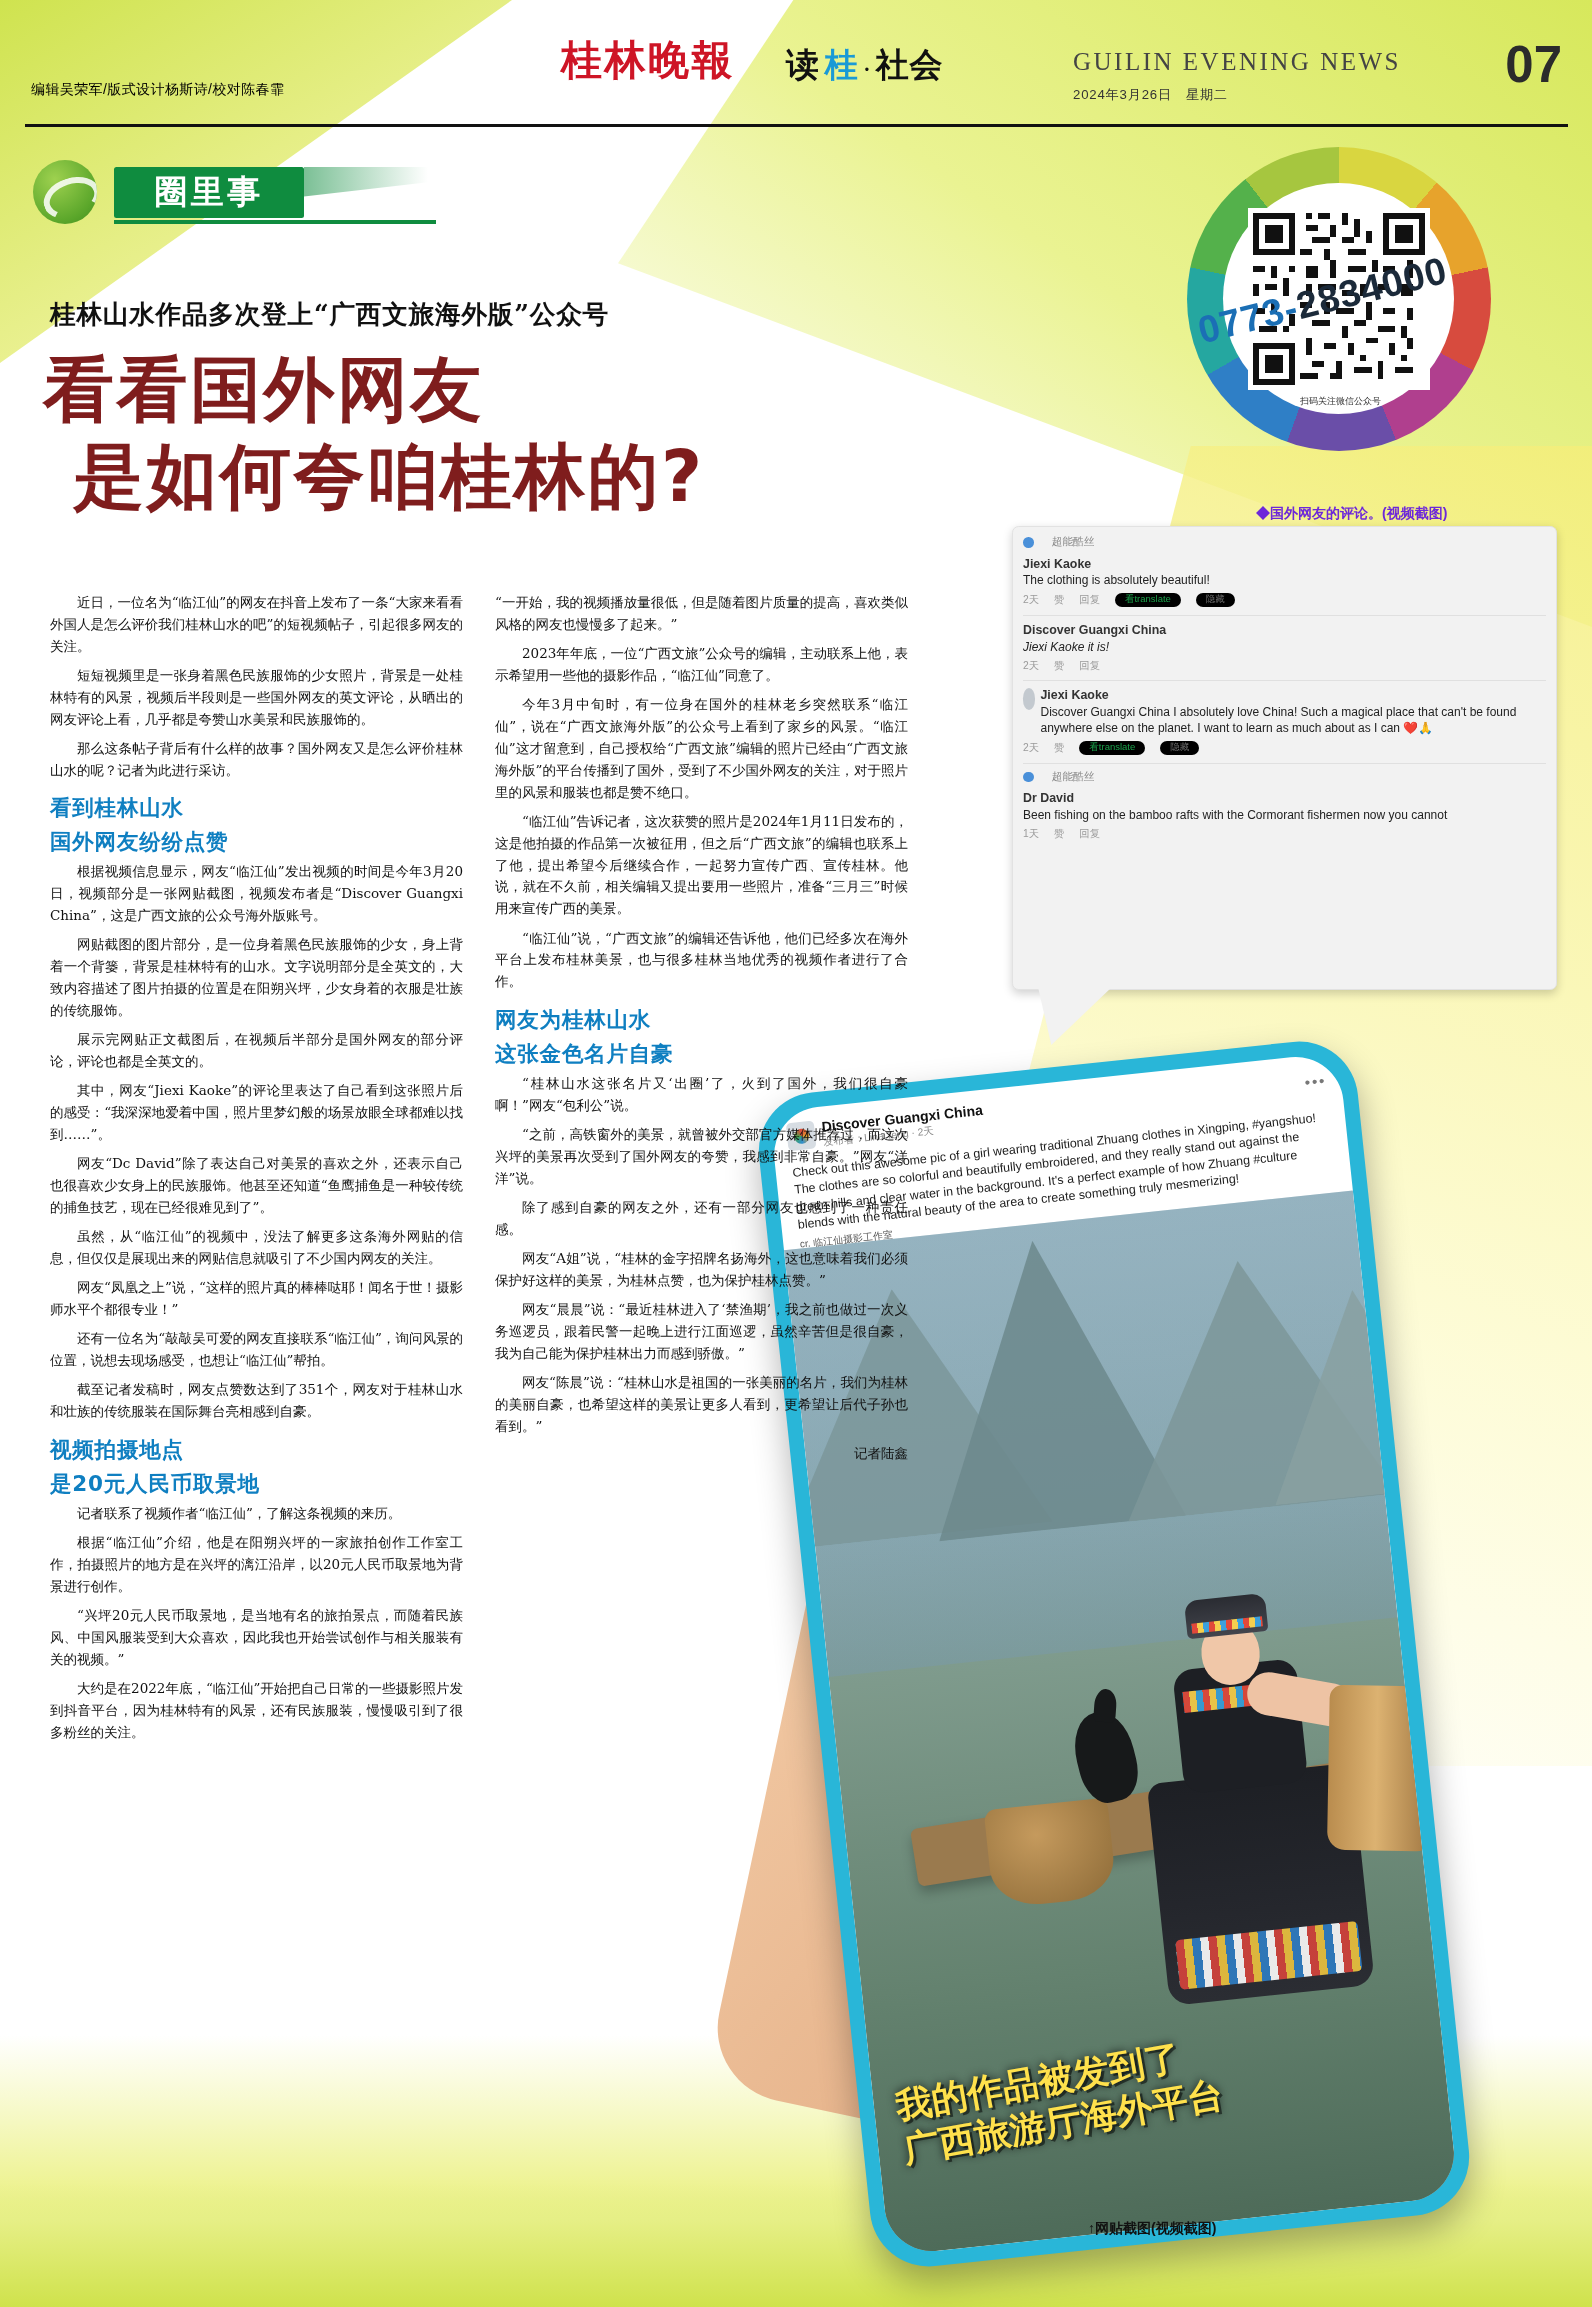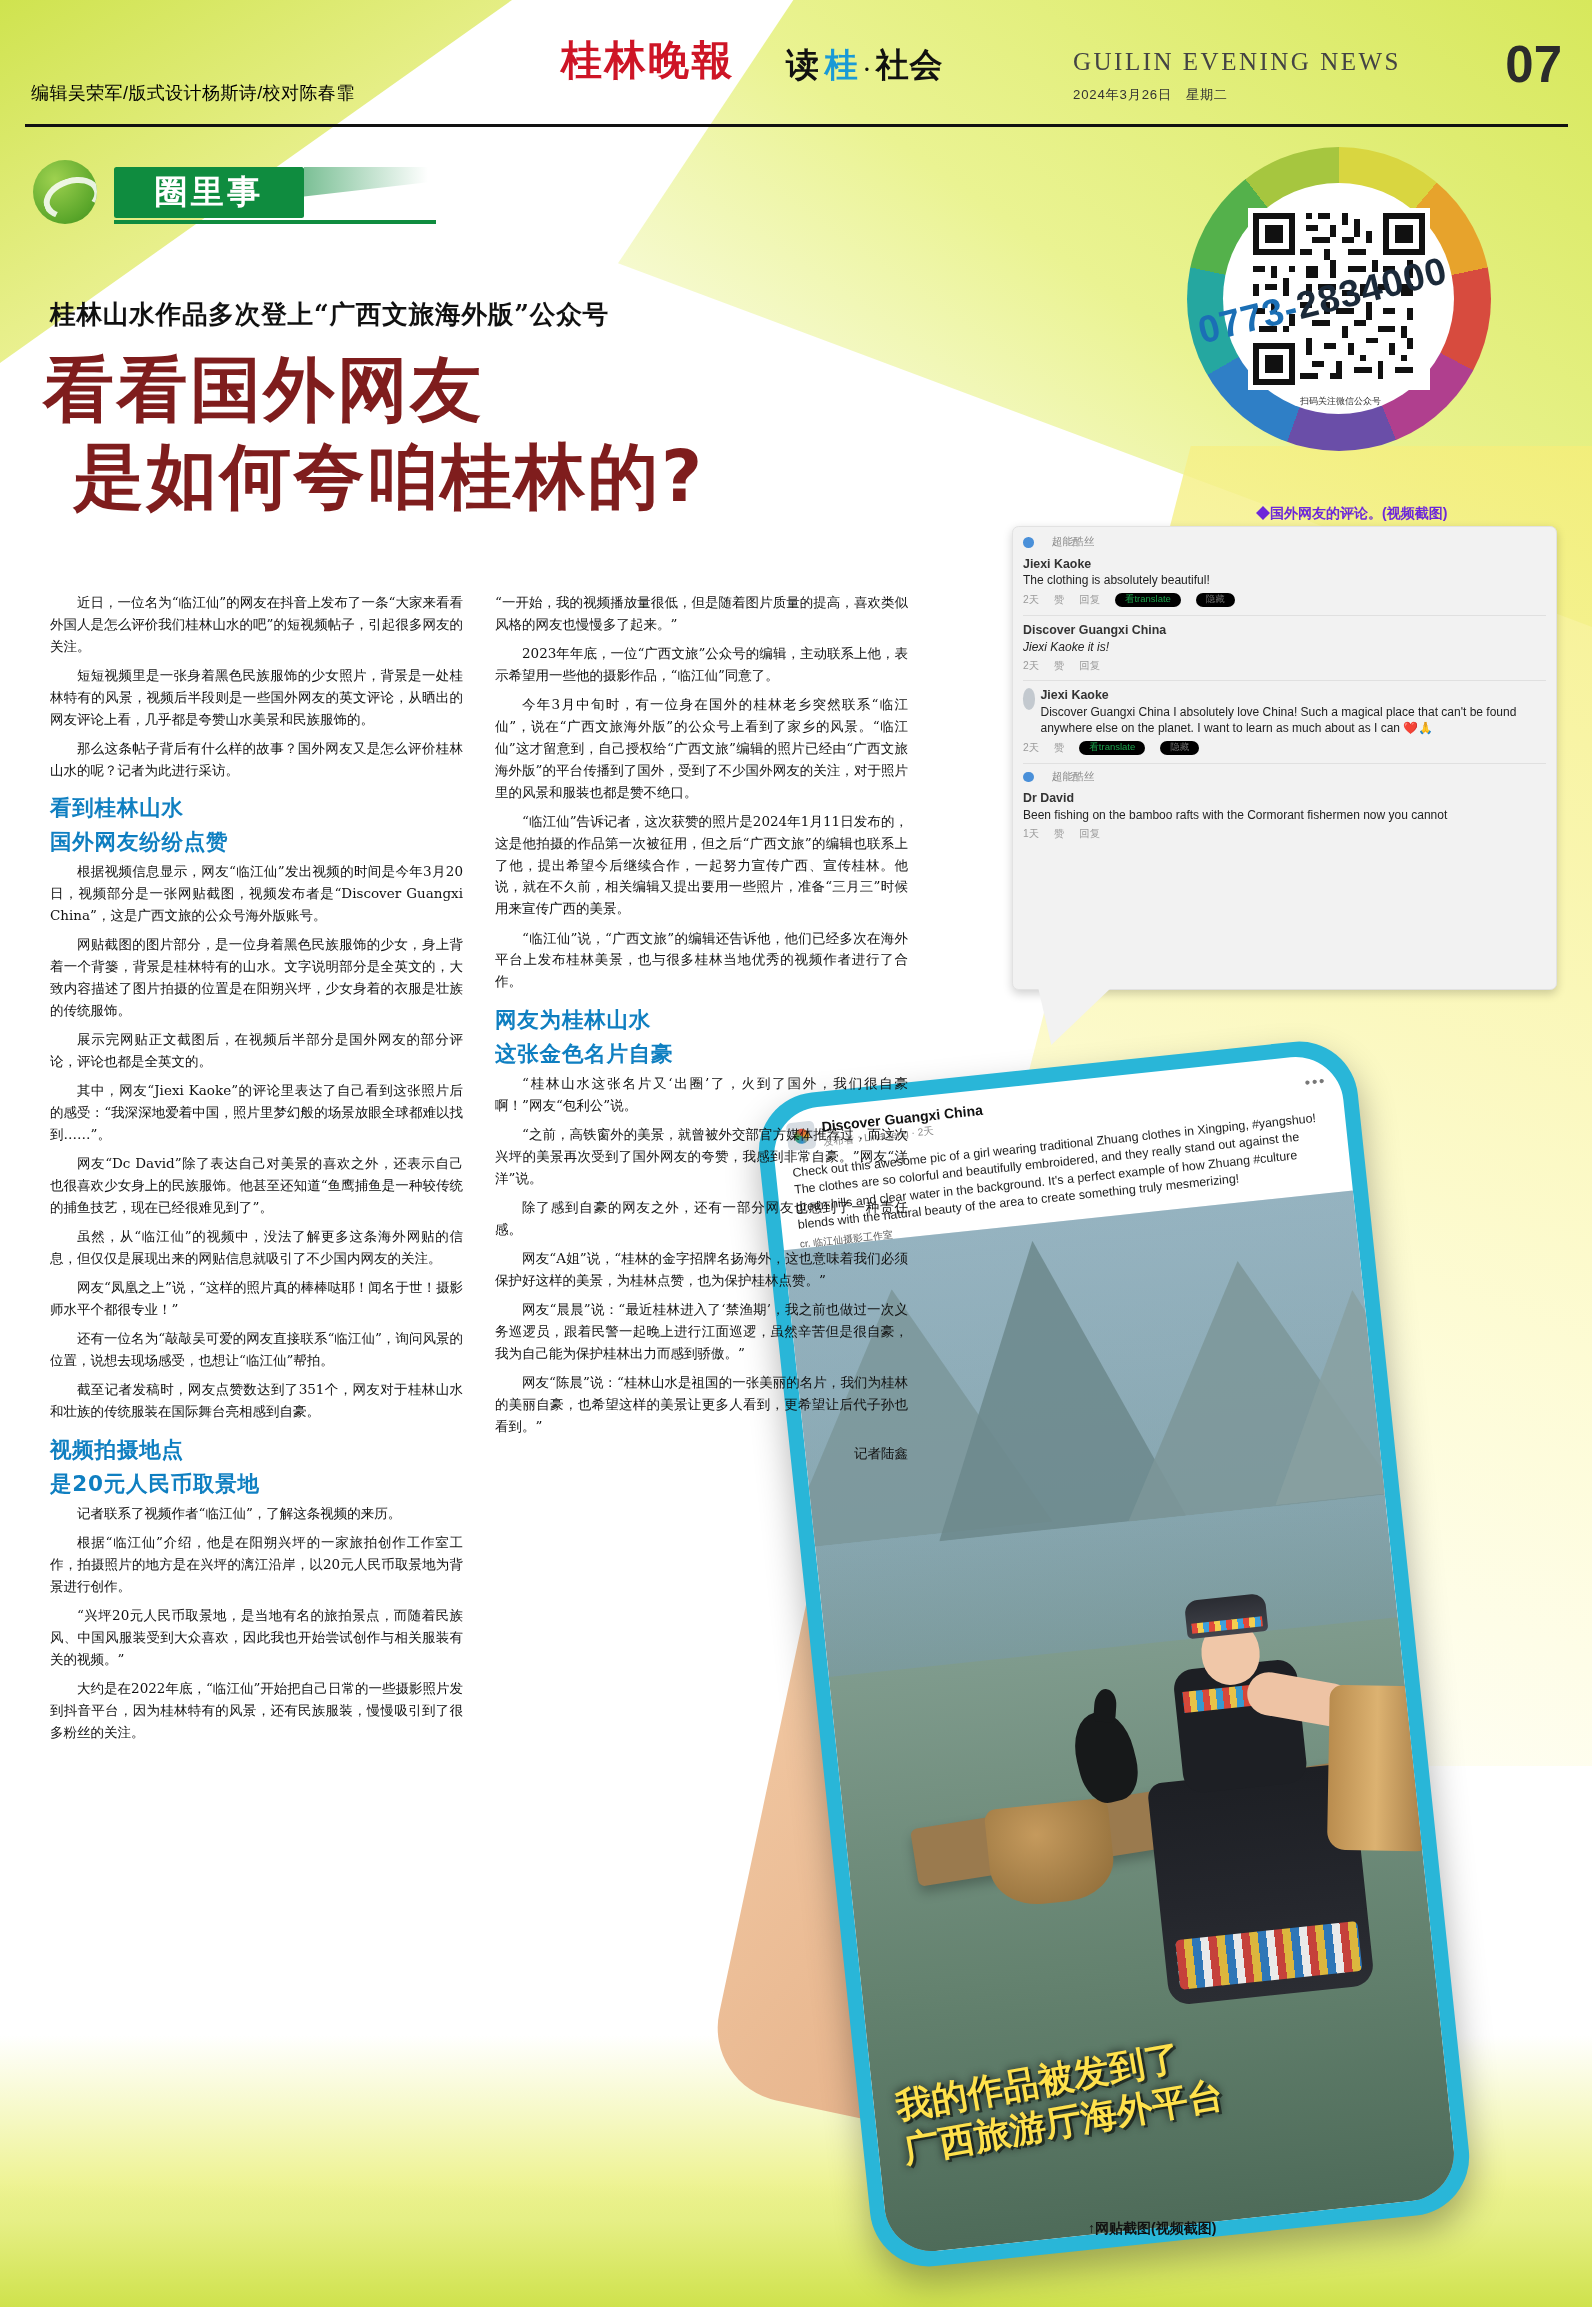--- a/index.html
+++ b/index.html
@@ -33,21 +33,21 @@
     position:absolute; left:0; bottom:0; width:100%; height:272px;
     background:linear-gradient(to top,#dfe96a 0%, #eef394 45%, rgba(255,255,255,0) 100%);
   }
   .bg-bottom-green {
     position:absolute; left:0; bottom:0; width:100%; height:124px;
     background:linear-gradient(to top,#cfe24c,#e6ef86 70%, rgba(255,255,255,0));
   }
   .page { position:absolute; inset:0; z-index:3; }
   .credits {
     position:absolute; left:31px; top:81px;
-    font-size:18px; color:#000; letter-spacing:0.4px;
+    font-size:14px; color:#000; letter-spacing:0.4px;
   }
   .logo-cn-box{
     position:absolute; left:545px; top:35px; width:206px; height:51px;
     display:flex; align-items:center; justify-content:center;
     font-size:41px; font-weight:bold; color:#ce1526;
     font-family:"DejaVu Serif", serif; letter-spacing:2.5px;
   }
   .section-read {
     position:absolute; left:786px; top:43px;
     font-size:33px; font-weight:bold; color:#111;

